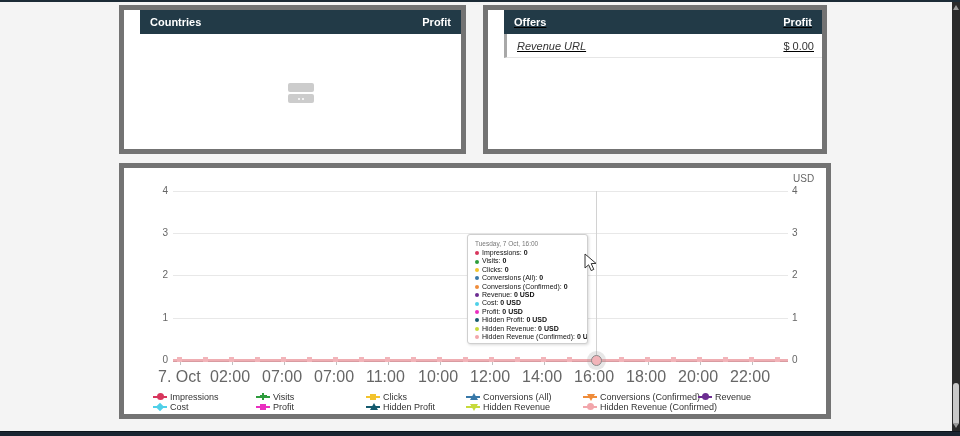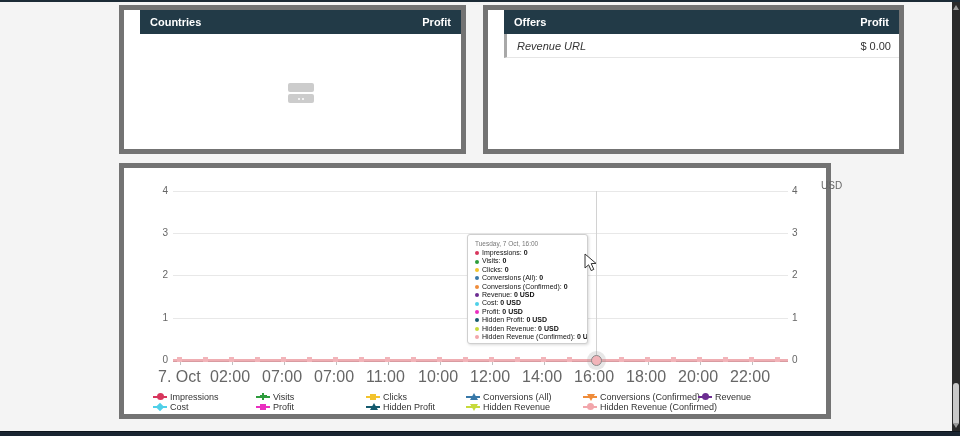--- a/index.html
+++ b/index.html
@@ -17,37 +17,37 @@
   .sb-down{bottom:3px;border-top:5px solid #9a9a9a;}
   .sb-thumb{position:absolute;left:1px;top:381px;width:6px;height:42px;background:#c9c9c9;border-radius:3px;}
 
   
   .card{position:absolute;background:#ffffff;border:5px solid #737373;box-sizing:border-box;padding-left:16px;}
   .card-header{height:24px;background:#223a47;color:#ffffff;display:flex;align-items:center;justify-content:space-between;padding:0 10px;box-sizing:border-box;}
   .card-title{font-size:11px;font-weight:bold;}
   .card-header-right{font-size:11px;font-weight:600;}
 
   #countries-card{left:119px;top:5px;width:347px;height:149px;}
-  #offers-card{left:483px;top:5px;width:421px;height:149px;}
+  #offers-card{left:483px;top:5px;width:344px;height:149px;text-decoration:underline;}
 
   .empty-body{height:124px;display:flex;flex-direction:column;align-items:center;justify-content:center;}
   .empty-icon{width:26px;margin-bottom:6px;}
   .empty-icon .r{height:9px;background:#cccccc;border-radius:2px;}
   .empty-icon .r1{margin-bottom:2px;}
   .empty-icon .r2{display:flex;align-items:center;justify-content:center;gap:2px;}
   .empty-icon .dot{width:2px;height:2px;border-radius:50%;background:#ffffff;}
   .empty-text{font-size:11px;color:#4a4a4a;}
 
   .offer-row{position:relative;height:24px;display:flex;align-items:center;justify-content:space-between;padding:0 8px 0 10px;border-bottom:1px solid #e6e6e6;border-left:3px solid #a8a8a8;box-sizing:border-box;}
   .offer-name{font-size:11px;font-style:italic;color:#333333;}
   .offer-profit{font-size:11px;color:#333333;}
 
   
   #chart-card{left:119px;top:163px;width:712px;height:256px;}
-  .axis-unit{position:absolute;left:669px;top:12px;font-size:10px;color:#666666;margin-left:28px;}
+  .axis-unit{position:absolute;left:669px;top:5px;font-size:10px;color:#666666;}
   .gridline{position:absolute;left:49px;width:615px;height:1px;background:#e8e8e8;}
   .ylab{position:absolute;width:26px;font-size:10px;color:#666666;line-height:10px;}
   .ylab.left{left:18px;text-align:right;}
   .ylab.right{left:668px;text-align:left;}
   .xlab{position:absolute;top:200px;width:44px;text-align:left;font-size:16px;color:#666666;}
 
   .tick-strip{position:absolute;left:56px;top:192px;width:573px;height:5px;
     background:repeating-linear-gradient(90deg,#c0c0c0 0 1px,transparent 1px 52px);}
   .series-line{position:absolute;left:49px;top:191px;width:615px;height:2px;background:#efadb2;border-bottom:1px solid #d99ba1;}
   .marker-strip{position:absolute;left:53px;top:189px;width:604px;height:5px;

